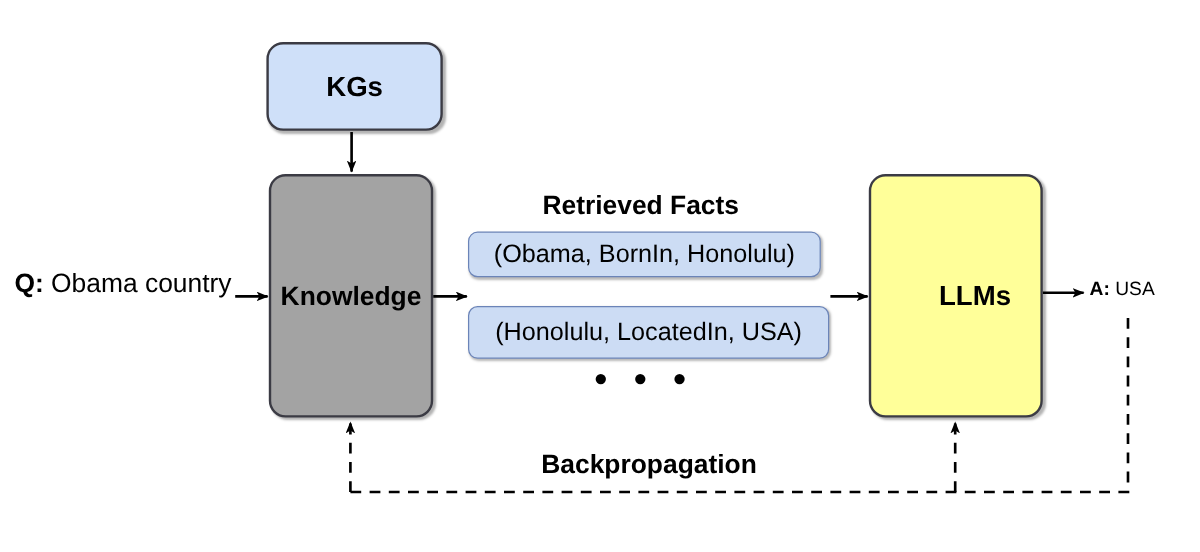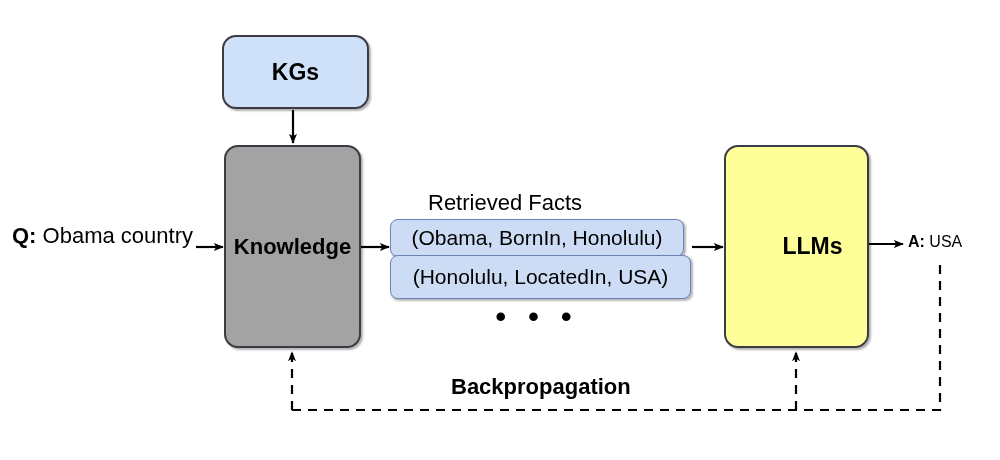--- a/index.html
+++ b/index.html
@@ -61,32 +61,31 @@
     border-radius: 8px;
     background: #ccdcf4;
     display: flex;
     align-items: center;
     justify-content: center;
     font-size: 21px;
     font-weight: normal;
     box-shadow: 1.5px 1.5px 2px rgba(0,0,0,0.28);
     white-space: nowrap;
   }
-  .fact-box-1 { left: 390px; top: 219px; width: 294px; height: 38px; }
+  .fact-box-1 { left: 390px; top: 193px; width: 294px; height: 38px; }
   .fact-box-2 { left: 390px; top: 255px; width: 301px; height: 44px; }
 
   .label {
     position: absolute;
     white-space: nowrap;
   }
   .label-retrieved-facts {
-    left: 428px; top: 158px;
+    left: 452px; top: 158px;
     font-size: 22px;
-    font-weight: normal;
-    margin-top: 32px;
+    font-weight: bold;
   }
   .label-backprop {
     left: 451px; top: 374px;
     font-size: 22px;
     font-weight: bold;
   }
   .label-question {
     left: 12px; top: 222px;
     font-size: 22px;
     line-height: 1.30;

